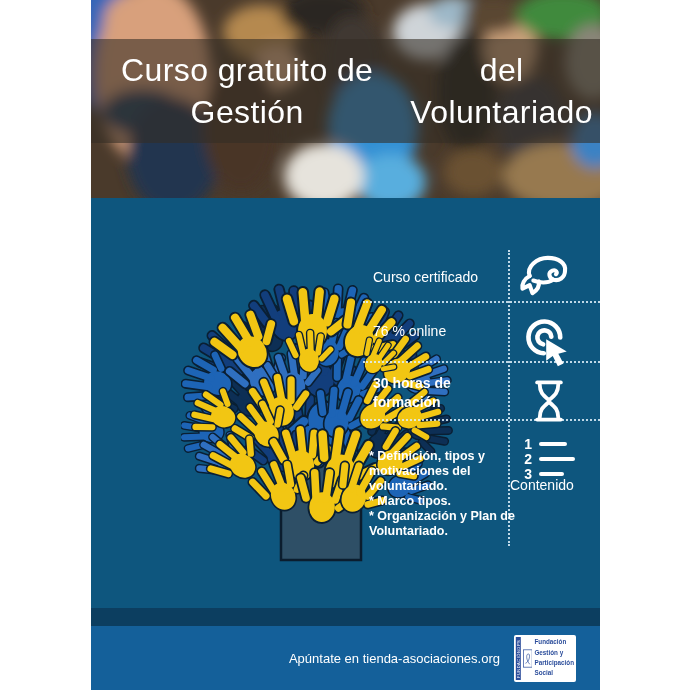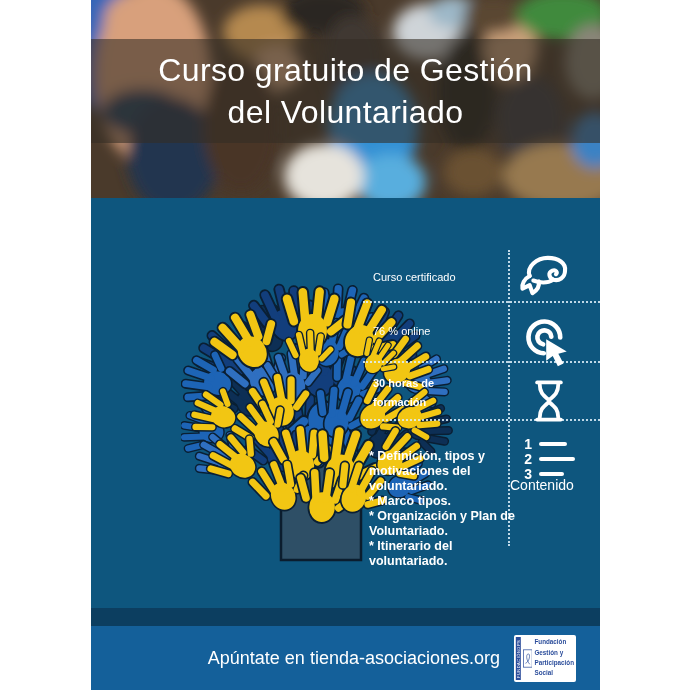--- a/index.html
+++ b/index.html
@@ -3,52 +3,52 @@
 <meta charset="utf-8">
 <style>
   html,body{margin:0;padding:0;background:#ffffff;}
   .stage{position:relative;width:690px;height:690px;background:#ffffff;
          font-family:"Liberation Sans",sans-serif;overflow:hidden;}
   .poster{position:absolute;left:91px;top:0;width:509px;height:690px;background:#0e567e;overflow:hidden;}
 
   
   .photo{position:absolute;top:0;left:0;width:509px;height:198px;display:block;}
   .title-band{position:absolute;top:39px;left:0;width:509px;height:104px;
-              background:rgba(52,45,37,.58);display:flex;flex-direction:column;
+              background:rgba(52,45,37,.58);display:flex;flex-direction:row;
               justify-content:center;align-items:center;}
   .title-line{color:#ffffff;font-size:32px;line-height:42px;font-weight:400;
               text-align:center;letter-spacing:.4px;}
 
   
   .dot-h{position:absolute;left:272px;width:237px;height:0;
          border-top:2px dotted rgba(222,239,249,.85);}
   .dot-v{position:absolute;left:417px;top:250px;height:296px;width:0;
          border-left:2px dotted rgba(222,239,249,.85);}
 
   
-  .feature-label{position:absolute;left:282px;color:#ffffff;font-size:11px;line-height:19px;}
+  .feature-label{position:absolute;left:282px;color:#ffffff;font-size:14px;line-height:19px;}
   .feature-label.bold{font-weight:700;}
 
   .bullets{position:absolute;left:278px;top:425px;width:148px;color:#ffffff;
            font-size:12.5px;font-weight:700;line-height:15px;margin-top:24px;}
   .contenido{position:absolute;left:419px;top:477px;color:#ffffff;font-size:14px;}
 
   
   .icon{position:absolute;}
   .list-icon{position:absolute;left:429px;top:436px;}
   .li-row{display:flex;align-items:center;height:15px;}
   .li-num{width:12px;text-align:right;color:#ffffff;font-weight:700;font-size:14px;margin-right:7px;}
   .li-line{height:4px;background:#ffffff;border-radius:2px;}
 
   
   .divider-strip{position:absolute;top:608px;left:0;width:509px;height:18px;background:#0c3e60;}
   .footer{position:absolute;top:626px;left:0;width:509px;height:64px;background:#14609a;
           display:flex;align-items:center;justify-content:flex-end;gap:14px;
           padding-right:24px;box-sizing:border-box;}
-  .cta{color:#ffffff;font-size:18px;}
+  .cta{color:#ffffff;font-size:13px;}
   .logo-box{background:#ffffff;border-radius:2px;width:62px;height:47px;display:flex;
             align-items:center;padding:2px;box-sizing:border-box;gap:2px;}
   .logo-vert{writing-mode:vertical-rl;transform:rotate(180deg);font-size:4px;color:#ffffff;
              background:#2b4d9b;height:100%;width:8px;display:flex;align-items:center;
              justify-content:center;letter-spacing:.5px;overflow:hidden;}
   .logo-text{font-size:6.3px;color:#2b4d9b;line-height:1.65;font-weight:700;white-space:nowrap;}
 
   .tree{position:absolute;left:90px;top:268px;}
 </style>
 </head>
@@ -164,21 +164,20 @@
     <div class="dot-v"></div>
 
     <div class="feature-label" style="top:268px">Curso certificado</div>
     <div class="feature-label" style="top:322px">76 % online</div>
     <div class="feature-label bold" style="top:374px;width:100px">30 horas de formación</div>
 
     <div class="bullets">
       <div>* Definición, tipos y motivaciones del voluntariado.</div>
       <div>* Marco tipos.</div>
       <div>* Organización y Plan de Voluntariado.</div>
-      <div>* Itinerario del voluntariado.</div>
     </div>
 
     <svg class="icon" style="left:426px;top:250px" width="58" height="52" viewBox="0 0 64 56">
       <g fill="none" stroke="#ffffff" stroke-width="4.5" stroke-linecap="round" stroke-linejoin="round">
         <path d="M14 28 C10 18 22 8 34 8 C46 8 54 14 53 22"></path>
         <path d="M53 22 C53 30 46 34 40 32 C35 30 34 24 39 22 C43 20.5 45 24 43 26"></path>
         <path d="M18 33 C26 36 34 36 40 32"></path>
         <path d="M14 28 C8 31 5 37 6 42 L14 38 L17 47 C22 44 25 39 24 34"></path>
       </g>
     </svg>

